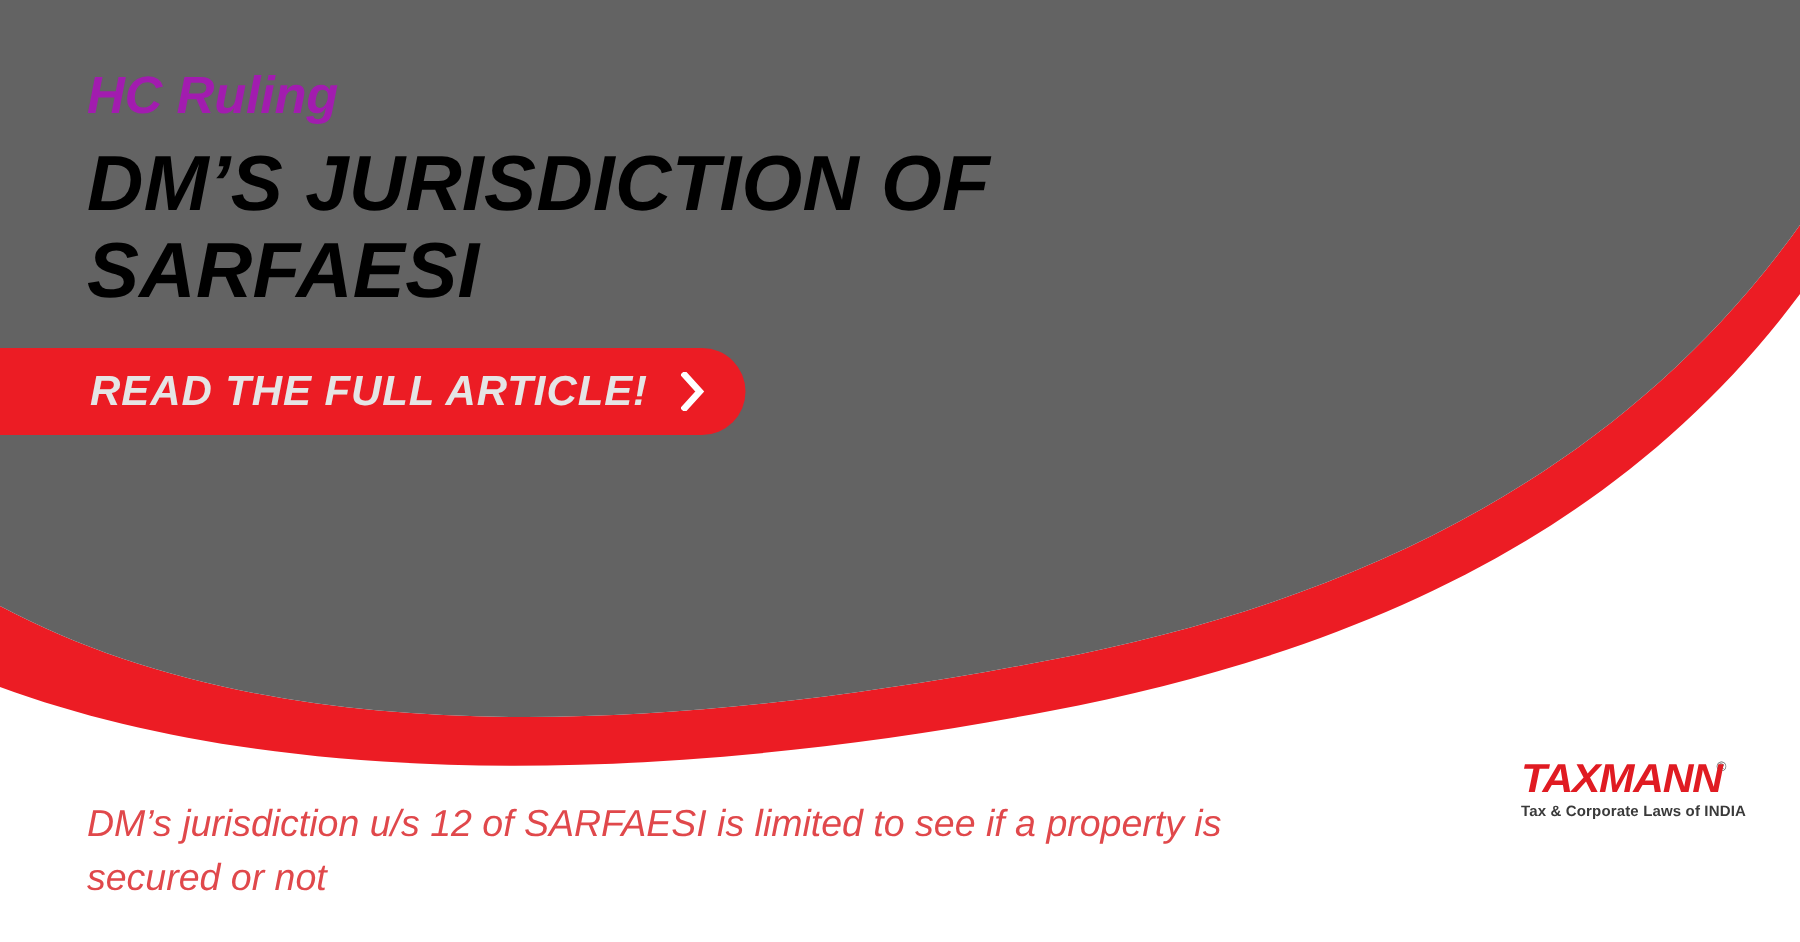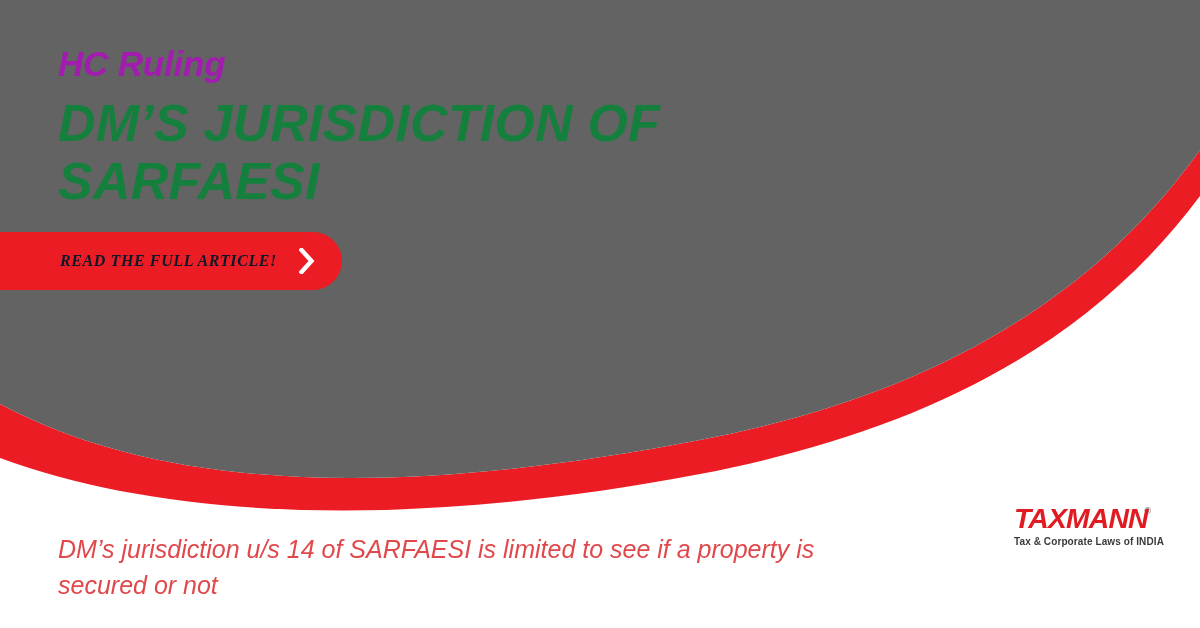--- a/index.html
+++ b/index.html
@@ -48,21 +48,21 @@
     letter-spacing: -0.2px;
     margin: 0 0 10px 0;
     white-space: nowrap;
   }
 
   #headline {
     font-size: 52px;
     line-height: 58px;
     font-weight: 700;
     font-style: italic;
-    color: #15803d;
+    color: #000000;
     letter-spacing: 0.2px;
     margin: 0;
     max-width: 640px;
     text-transform: uppercase;
   }
 
   
   #cta-button {
     position: absolute;
     left: -40px;
@@ -73,28 +73,27 @@
     align-items: center;
     gap: 22px;
     background: #EC1C24;
     border: none;
     border-radius: 0 29px 29px 0;
     cursor: pointer;
     box-sizing: border-box;
   }
 
   #cta-label {
-    font-size: 16px;
-    font-weight: 700;
-    font-style: italic;
-    color: #0f172a;
+    font-size: 28px;
+    font-weight: 700;
+    font-style: italic;
+    color: #e5e5e5;
     letter-spacing: 0.6px;
     white-space: nowrap;
     text-transform: uppercase;
-    font-family: Liberation Serif, serif;
   }
 
   #cta-chevron {
     display: block;
     width: 17px;
     height: 26px;
     flex: 0 0 auto;
   }
 
   
@@ -182,21 +181,21 @@
     <h1 id="headline">DM’S JURISDICTION OF SARFAESI</h1>
   </div>
 
   <button id="cta-button">
     <span id="cta-label">READ THE FULL ARTICLE!</span>
     <svg id="cta-chevron" viewBox="0 0 17 26">
       <path d="M2.5 2 L12.5 13 L2.5 24" fill="none" stroke="#ffffff" stroke-width="4.4" stroke-linecap="square" stroke-linejoin="miter"></path>
     </svg>
   </button>
 
-  <p id="caption">DM’s jurisdiction u/s 14 of SARFAESI is limited to see if a property is secured or not</p>
+  <p id="caption">DM’s jurisdiction u/s 12 of SARFAESI is limited to see if a property is secured or not</p>
 
   <div id="logo">
     <div id="logo-wordmark-row">
       <span id="logo-wordmark">TAXMANN</span>
       <span id="logo-reg">®</span>
     </div>
     <div id="logo-tagline">Tax &amp; Corporate Laws of INDIA</div>
   </div>
 
 </div>

